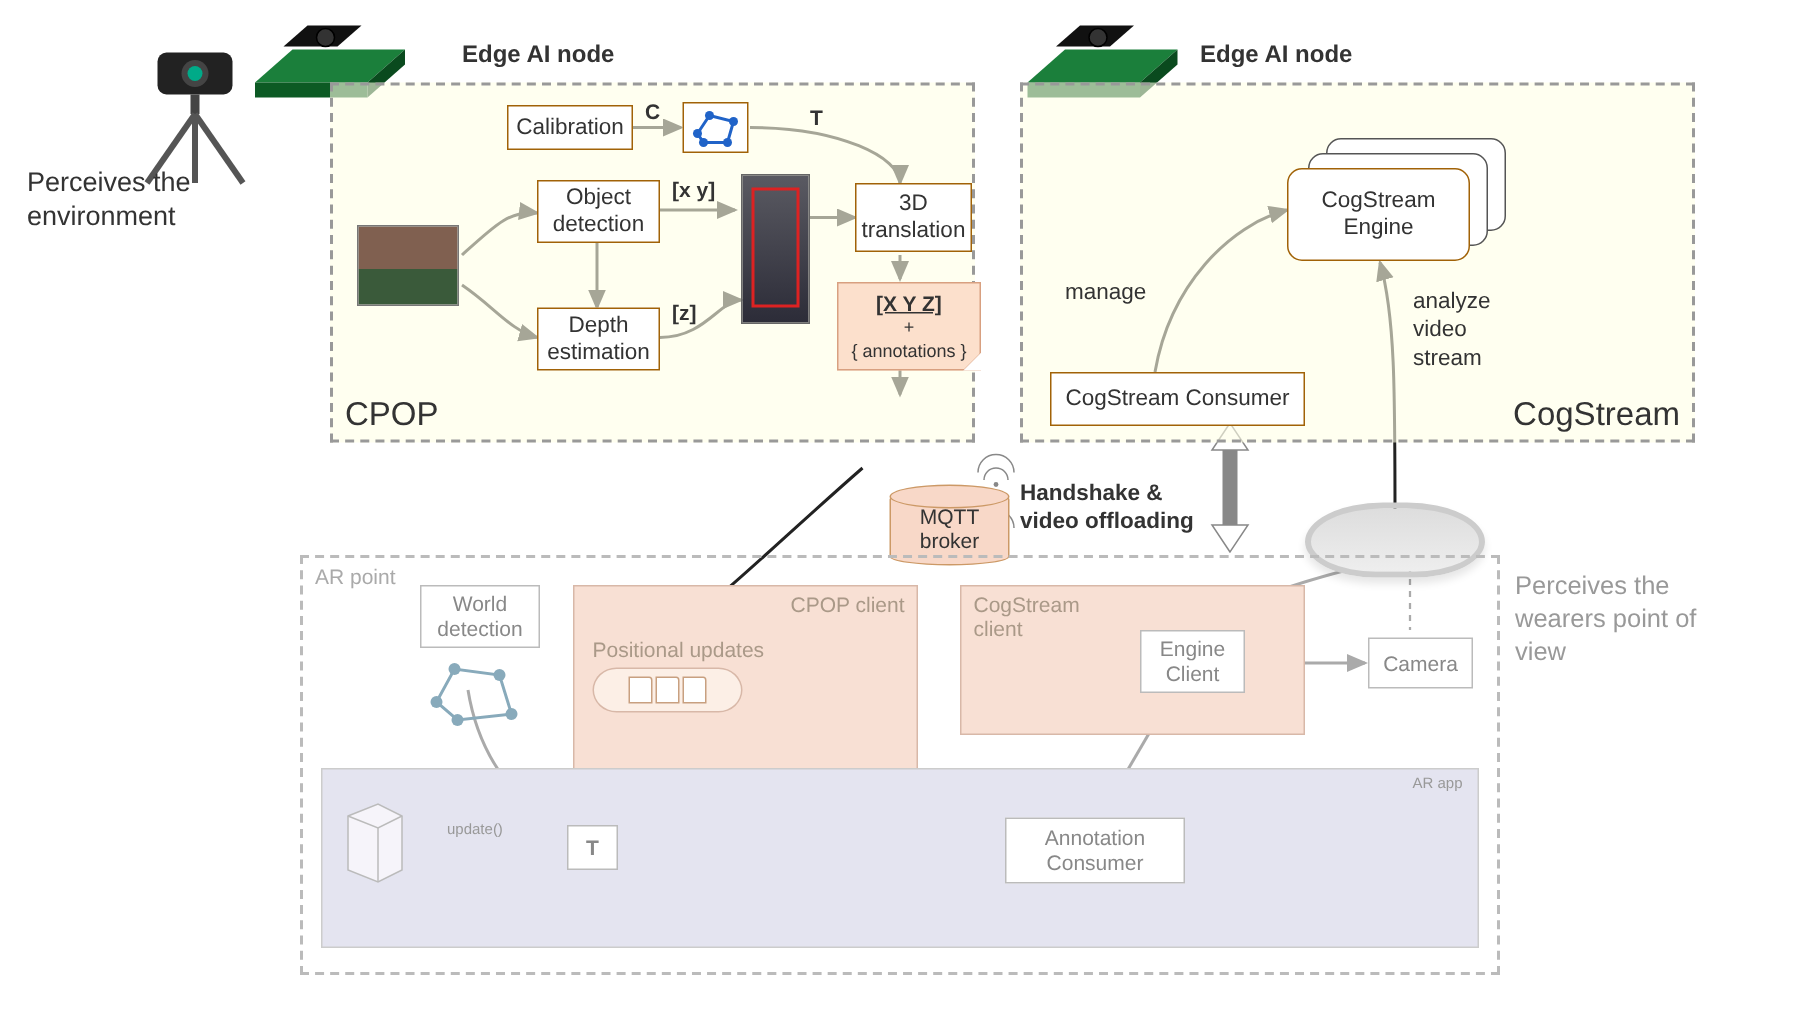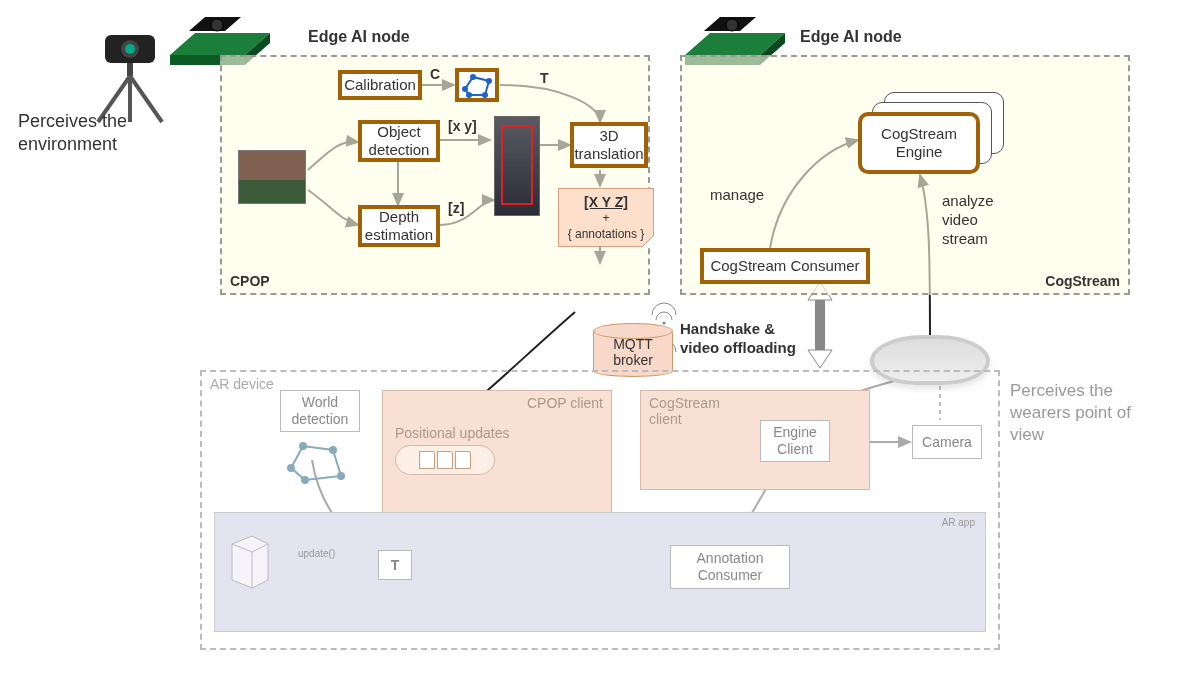--- a/index.html
+++ b/index.html
@@ -8,38 +8,38 @@
     width: 1200px;
     height: 675px;
     position: relative;
     background: #fff;
     color: #333;
     font-size: 14px;
     overflow: hidden;
   }
   .abs { position: absolute; }
   .box {
-    border: 4px solid #a16207;
+    border: 1px solid #a16207;
     background: #fff;
     text-align: center;
     display: flex;
     align-items: center;
     justify-content: center;
     font-size: 15px;
     line-height: 1.2;
   }
   .rounded { border-radius: 10px; }
   .section {
     border: 2px dashed #999;
     background: rgba(255,255,230,0.6);
   }
   .section-label {
     position: absolute;
-    font-size: 14px;
-    font-weight: 700;
+    font-size: 22px;
+    font-weight: 400;
   }
   .edgelabel {
     font-size: 16px;
     font-weight: 600;
   }
   .cyl {
     border: 1px solid #c96;
     background: #f8d8c8;
     border-radius: 50% / 12%;
     position: relative;
@@ -293,21 +293,21 @@
 
 <div class="abs" style="left:680px; top:320px; font-size:15px; font-weight:600; line-height:1.25; white-space:pre;">Handshake &amp;
 video offloading</div>
 
 <div class="abs ar-headset" style="left:870px; top:335px;"></div>
 <div class="abs faded-text" style="left:1010px; top:380px; font-size:17px; line-height:1.3; white-space:pre;">Perceives the
 wearers point of
 view</div>
 
 <div class="abs ar-region" style="left:200px; top:370px; width:800px; height:280px;">
-  <div style="position:absolute; left:8px; top:4px; color:#aaa; font-size:14px;">AR device</div>
+  <div style="position:absolute; left:8px; top:4px; color:#aaa; font-size:14px;">AR point</div>
 </div>
 
 <div class="abs ar-box" style="left:280px; top:390px; width:80px; height:42px; white-space:pre;"><span>World
 detection</span></div>
 <div class="abs anchors" style="left:285px; top:438px;">
   <svg width="70" height="50">
       <polygon points="6,30 18,8 48,12 56,38 20,42" fill="none" stroke="#8ab" stroke-width="2"></polygon>
   <circle cx="6" cy="30" r="4" fill="#8ab"></circle>
       <circle cx="18" cy="8" r="4" fill="#8ab"></circle>
   <circle cx="48" cy="12" r="4" fill="#8ab"></circle>

